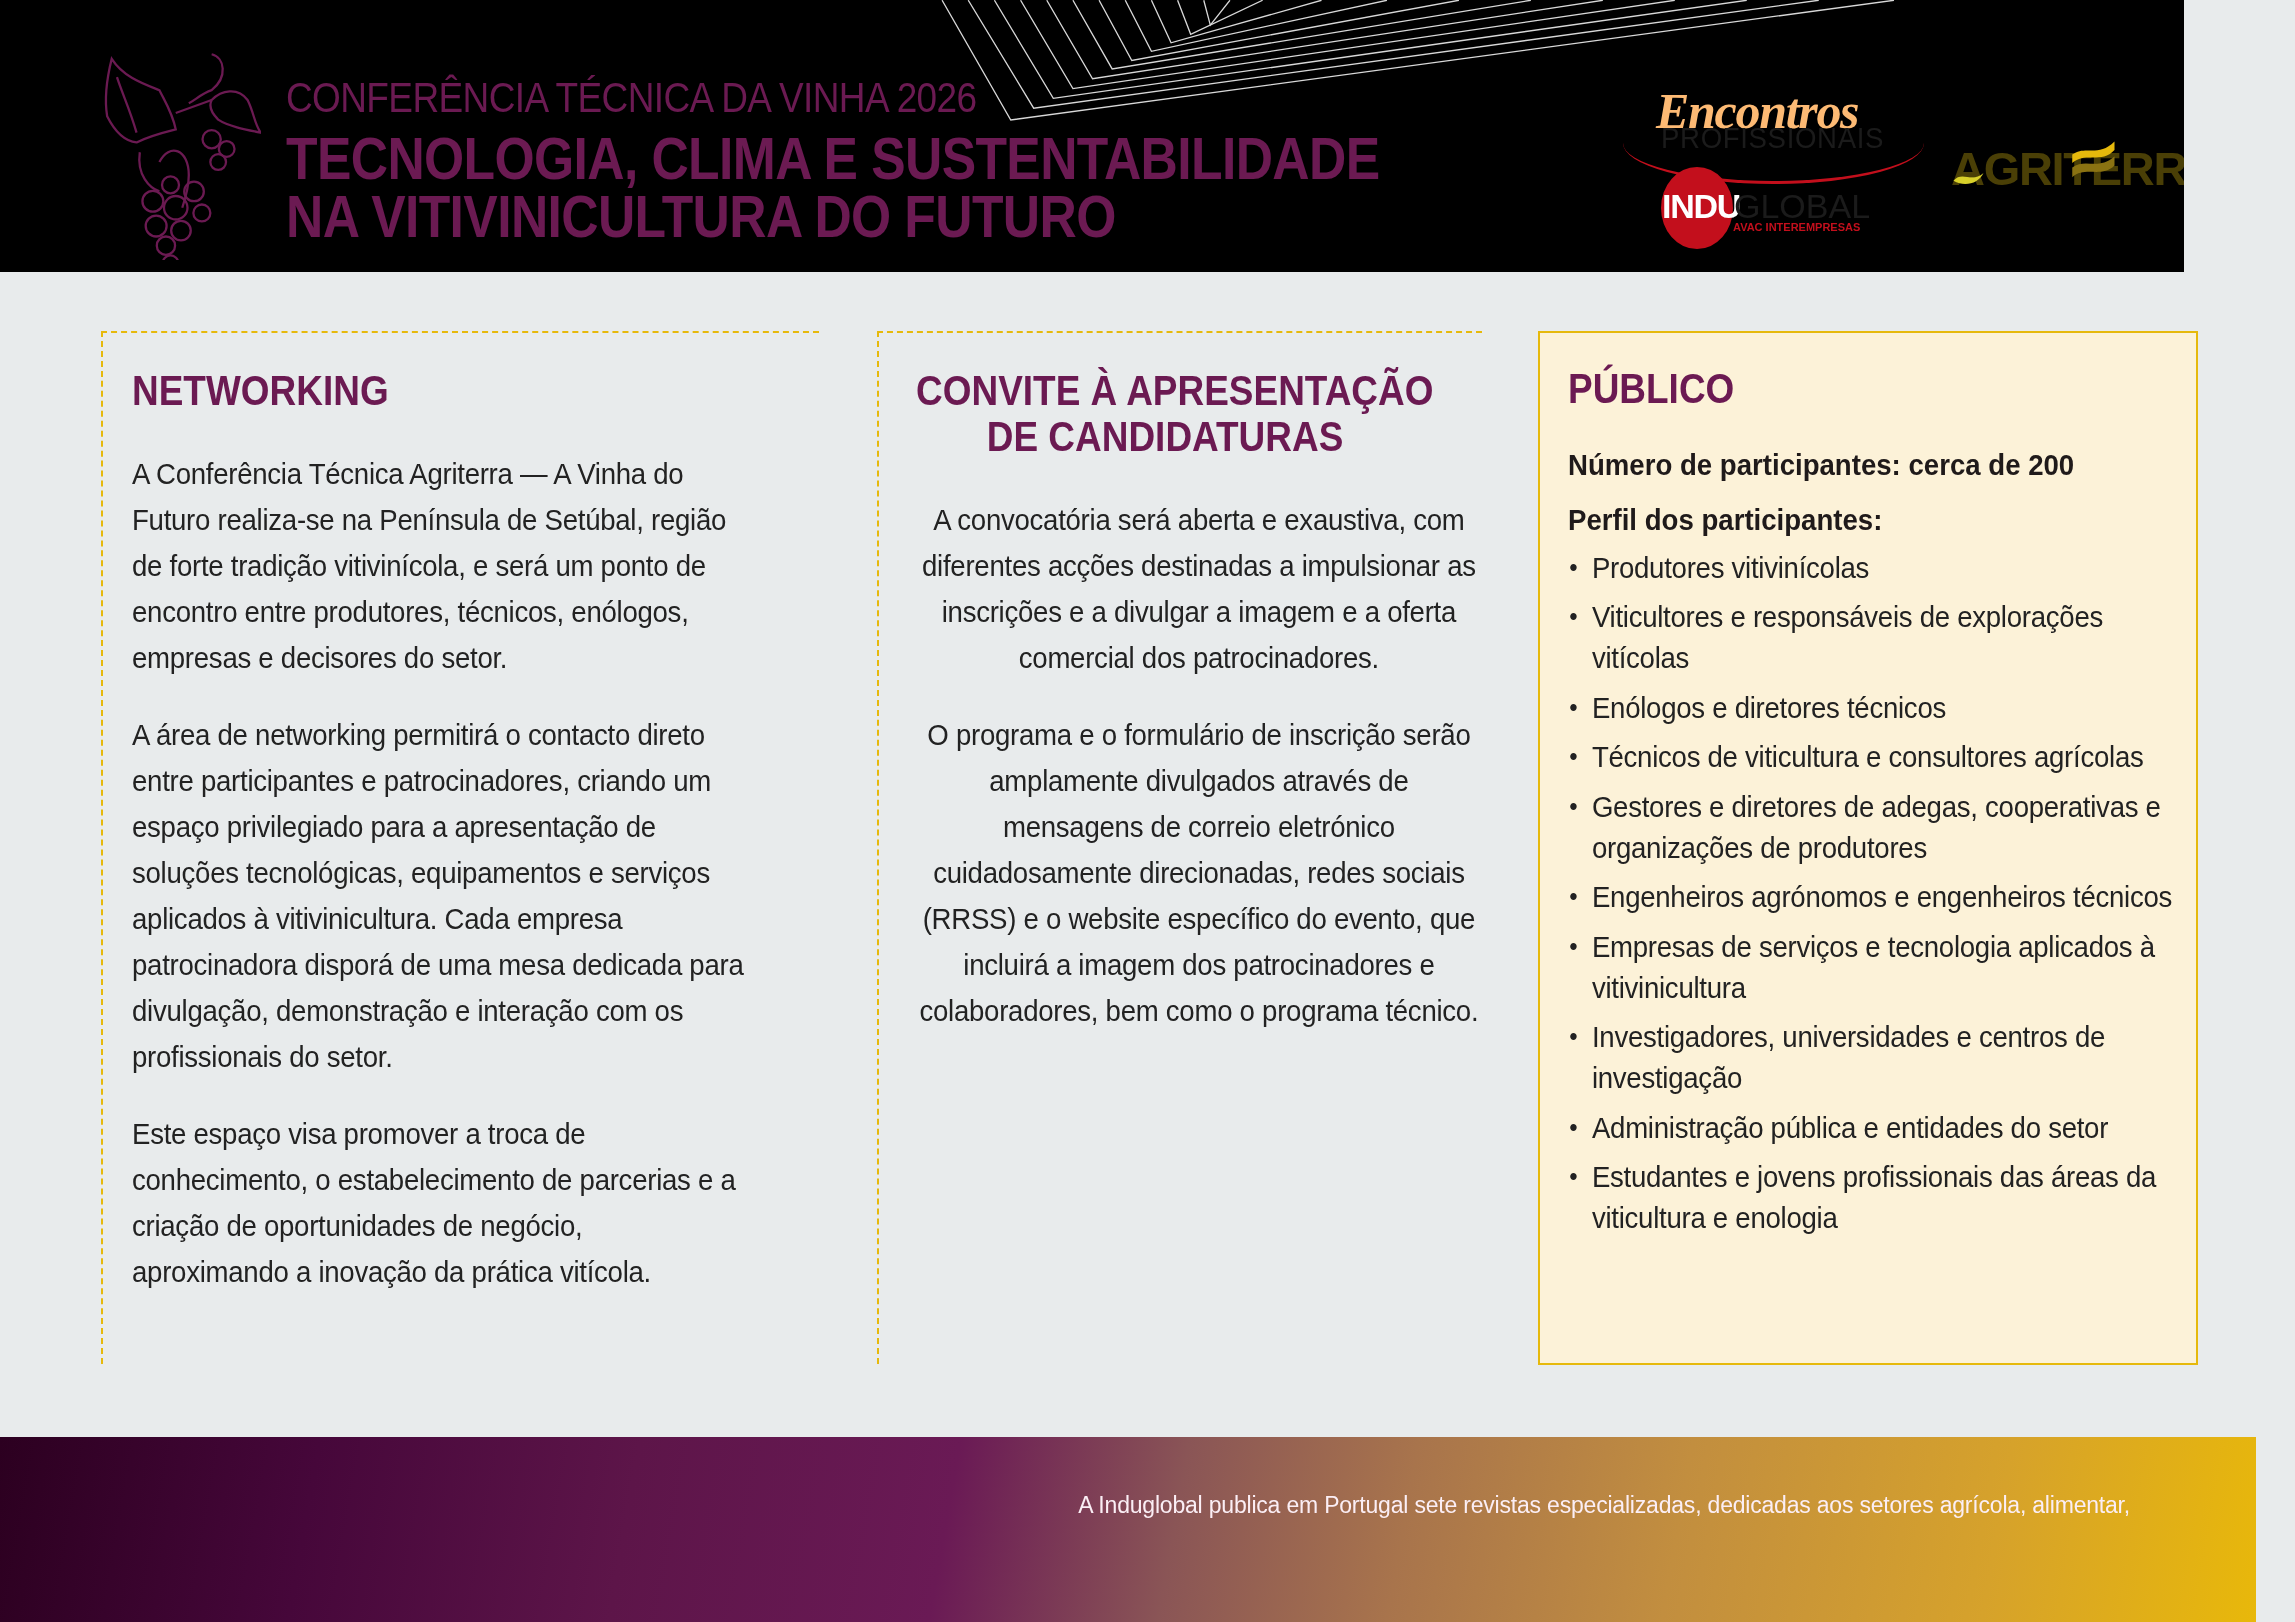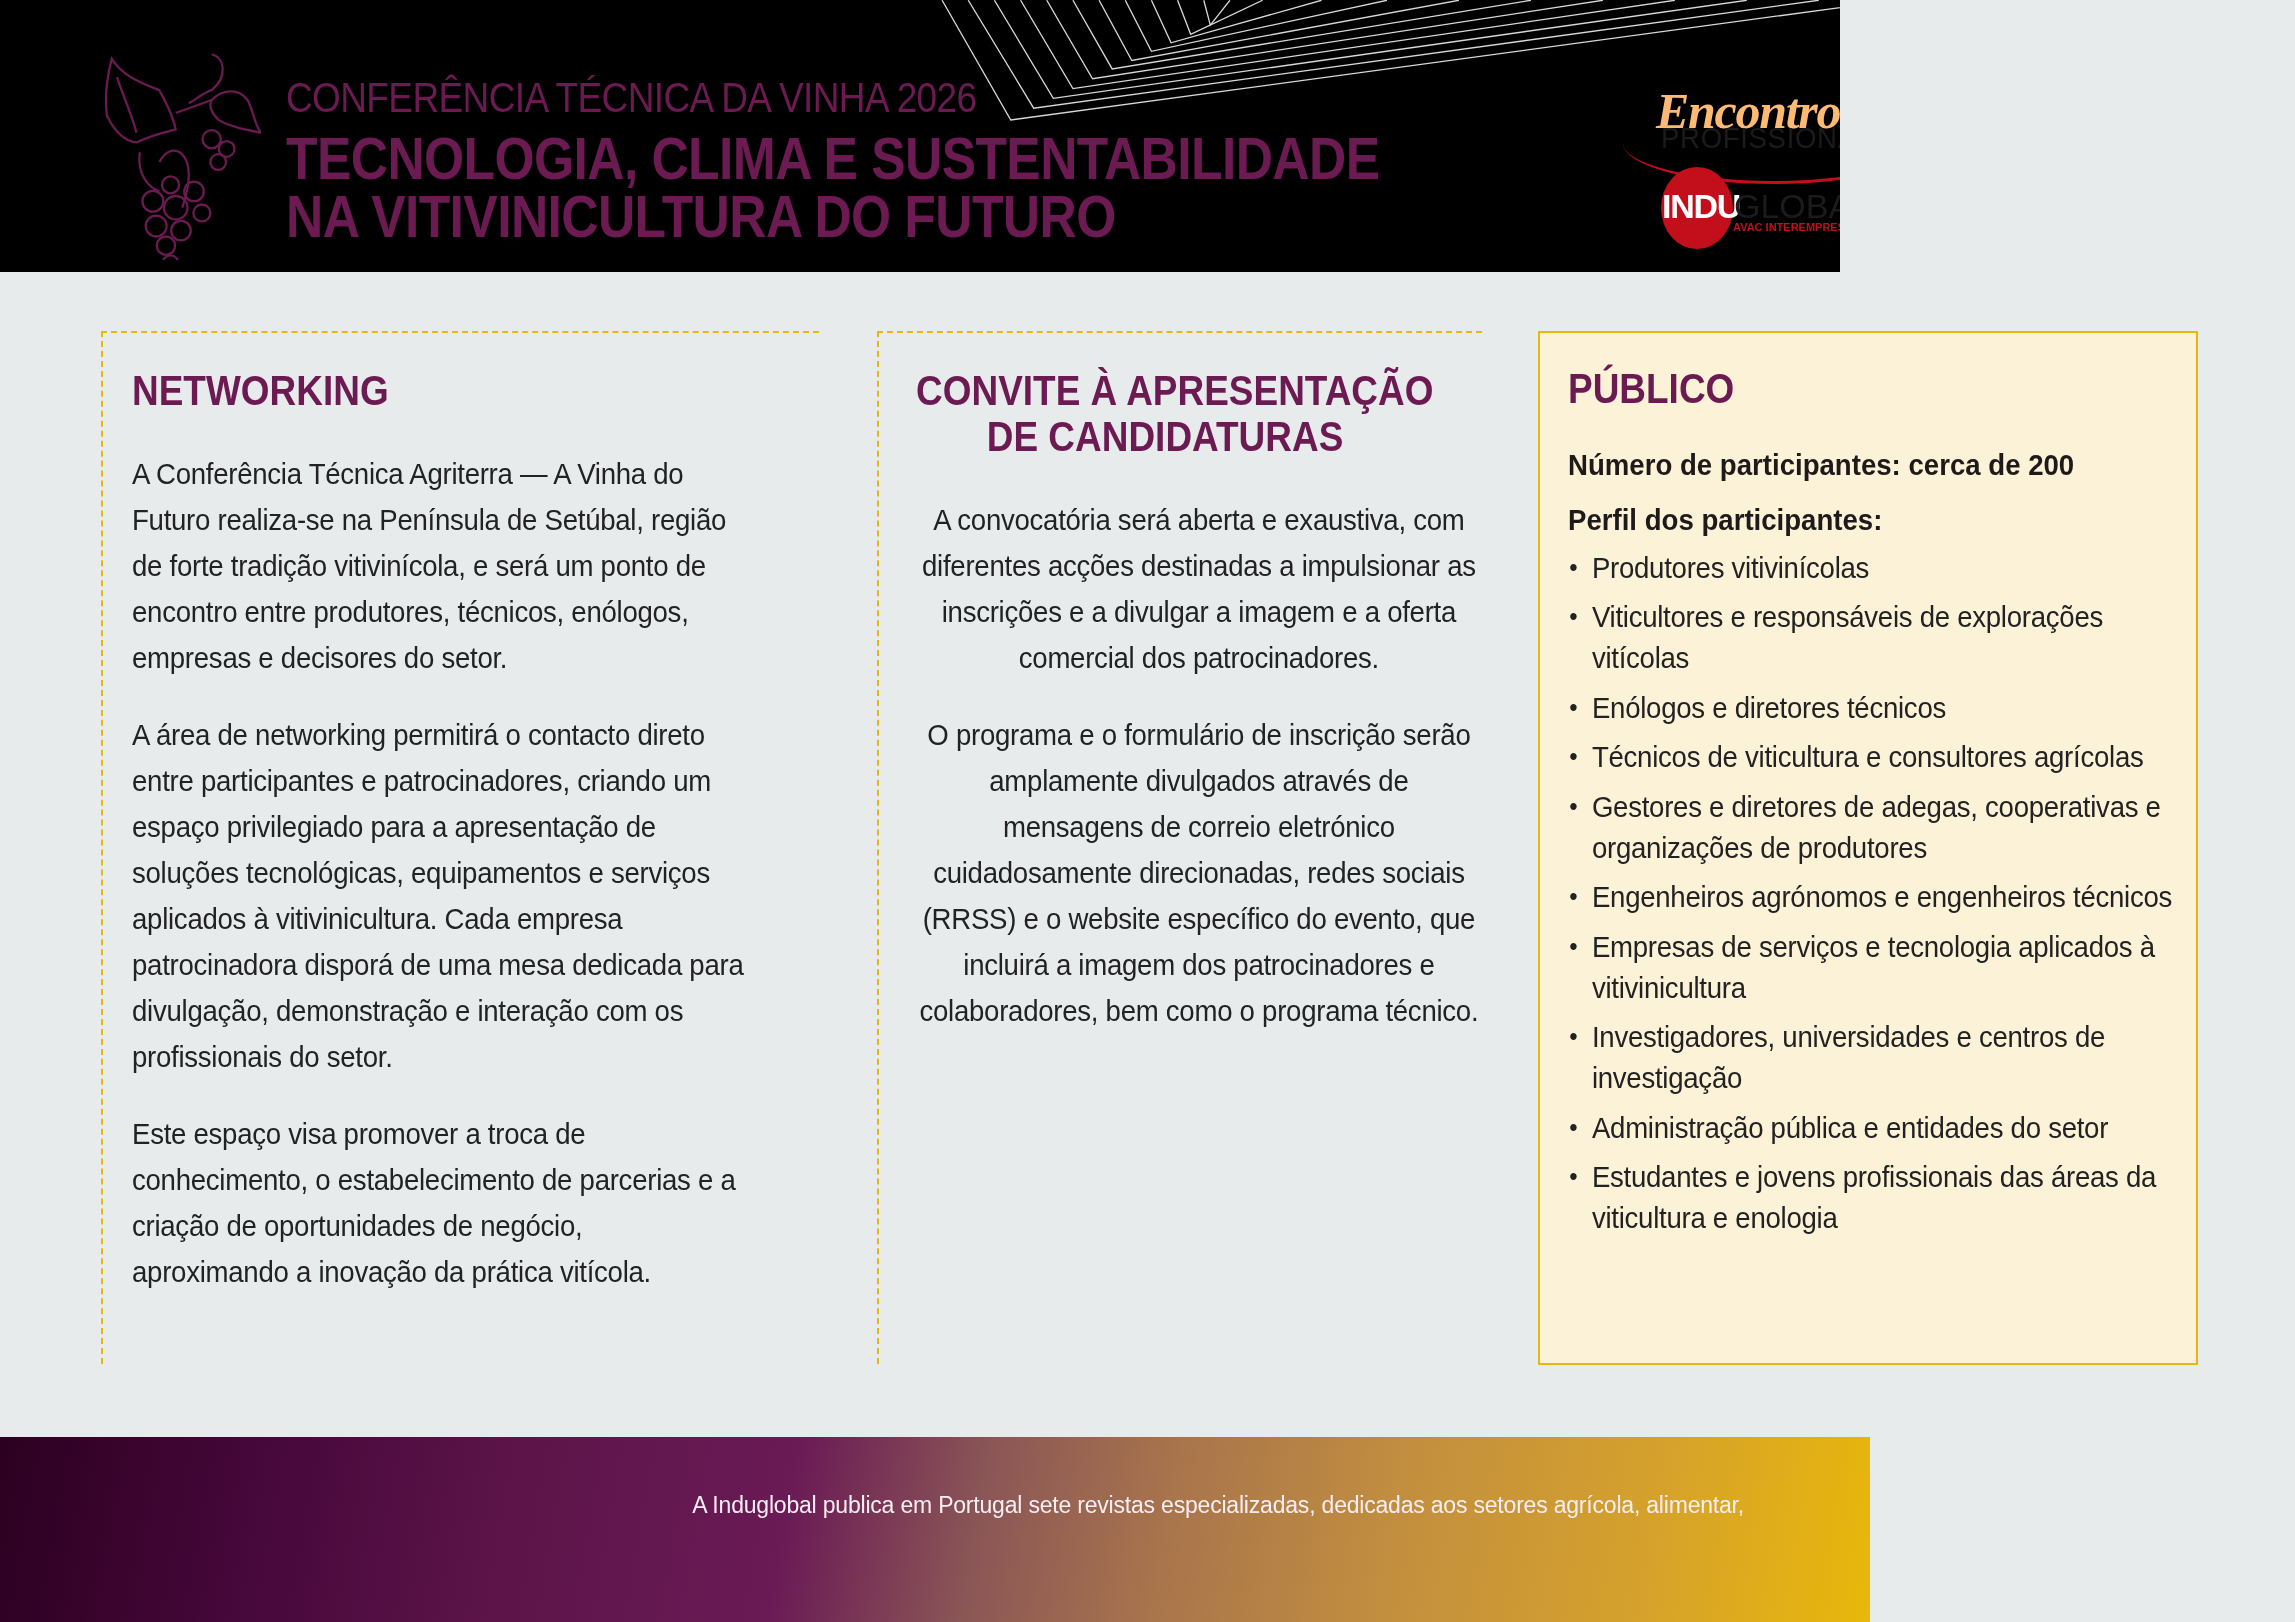--- a/index.html
+++ b/index.html
@@ -2,21 +2,21 @@
 <html style="font-size:10.5px"><head>
 <meta charset="utf-8">
 <style>
   html, body { margin:0; padding:0; }
   body {
     width:2295px; height:1623px; position:relative; overflow:hidden;
     background:#e8ebec;
     font-family:"Liberation Sans", sans-serif;
   }
   .header {
-    position:absolute; left:0; top:0; width:1840px; height:272px;
+    position:absolute; left:0; top:0; width:2184px; height:272px;
     background:#000;
     overflow:hidden;
   }
   .header-lines { position:absolute; left:0; top:0; }
   .grape-icon { position:absolute; left:97px; top:51px; width:164px; height:209px; }
   .conf-subtitle {
     position:absolute; left:286px; top:73px;
     color:#6b1a52; font-size:43px; font-weight:300; letter-spacing:-0.7px;
     font-family:"Liberation Sans Narrow","Liberation Sans", sans-serif;
     transform:scaleX(0.86); transform-origin:left top;
@@ -102,21 +102,21 @@
   .bullets li {
     position:relative; padding-left:26px; color:#222;
     font-size:30px; line-height:41px; margin-bottom:8.5px;
     letter-spacing:-0.3px;
   }
   .bullets li .dot {
     position:absolute; left:1.3px; top:0; font-size:26px;
   }
 
   .footer {
-    position:absolute; left:0; top:1437px; width:1870px; height:186px;
+    position:absolute; left:0; top:1437px; width:2256px; height:186px;
     background:linear-gradient(100deg, #2c0020 0%, #46073a 14%, #5d1549 28%, #6a1a55 42%, #8a5556 52%, #a8744c 62%, #c28e3f 74%, #d6a22b 88%, #e8b80a 100%);
   }
   .footer-text {
     position:absolute; right:126px; top:52px; width:1440px;
     color:#fbeef5; font-size:23px; line-height:33px; text-align:right;
     letter-spacing:-0.2px;
   }
 </style>
 </head>
 <body>

